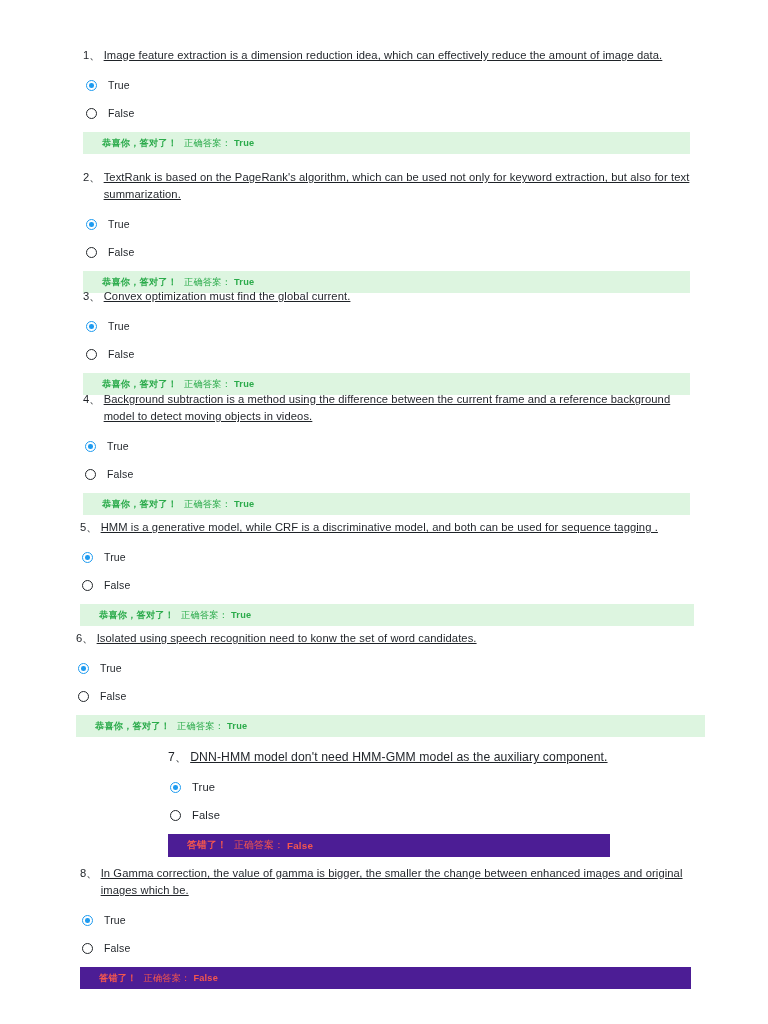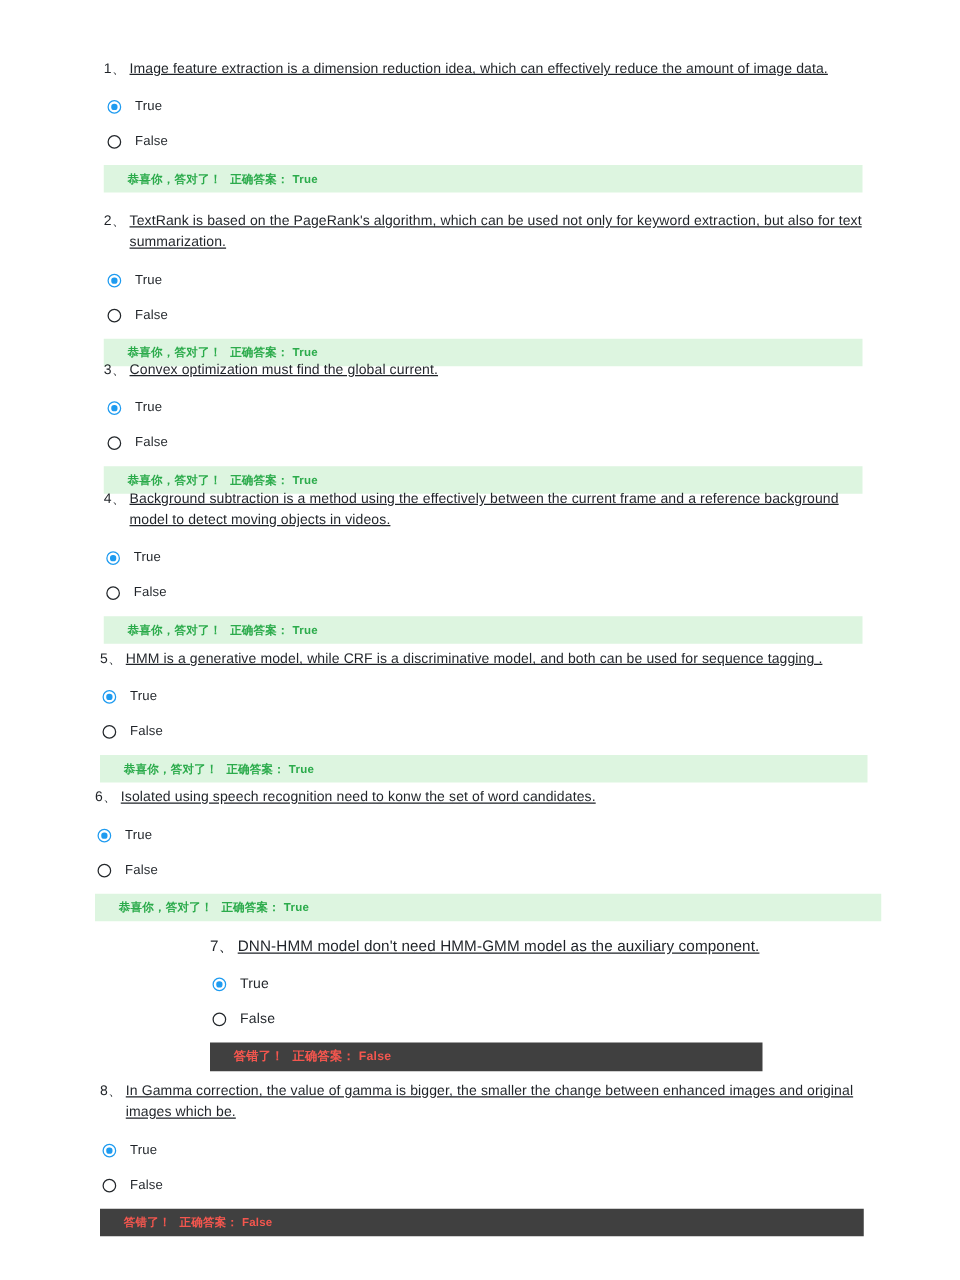--- a/index.html
+++ b/index.html
@@ -100,25 +100,25 @@
     padding-left: 19px;
     font-size: 9.2px;
     letter-spacing: 0.2px;
     white-space: nowrap;
   }
   .banner.correct {
     background: #ddf5e0;
     color: #2bab4b;
   }
   .banner.wrong {
-    background: #404040;
+    background: #4c1d95;
     color: #f4564e;
   }
   .banner .ans-label {
-    font-weight: bold;
+    font-weight: normal;
   }
   .banner .ans-value {
     padding-left: 3px;
     font-weight: bold;
   }
   .banner .verdict {
     font-weight: bold;
     padding-right: 7px;
   }
 
@@ -194,21 +194,21 @@
     <div class="banner correct" style="width:607px;">
       <span class="verdict">恭喜你，答对了！</span>
       <span class="ans-label">正确答案：</span>
       <span class="ans-value">True</span>
     </div>
   </div>
 
   <div class="q-block" style="left:83px; top:391px; width:607px;">
     <div class="q-text">
       <span class="q-num">4、</span>
-      <span class="q-body">Background subtraction is a method using the effectively between the current frame and a reference background model to detect moving objects in videos.</span>
+      <span class="q-body">Background subtraction is a method using the difference between the current frame and a reference background model to detect moving objects in videos.</span>
     </div>
     <div class="options" style="margin-left:2px;">
       <div class="opt">
         <span class="radio on"></span>
         <span class="opt-label">True</span>
       </div>
       <div class="opt">
         <span class="radio off"></span>
         <span class="opt-label">False</span>
       </div>

